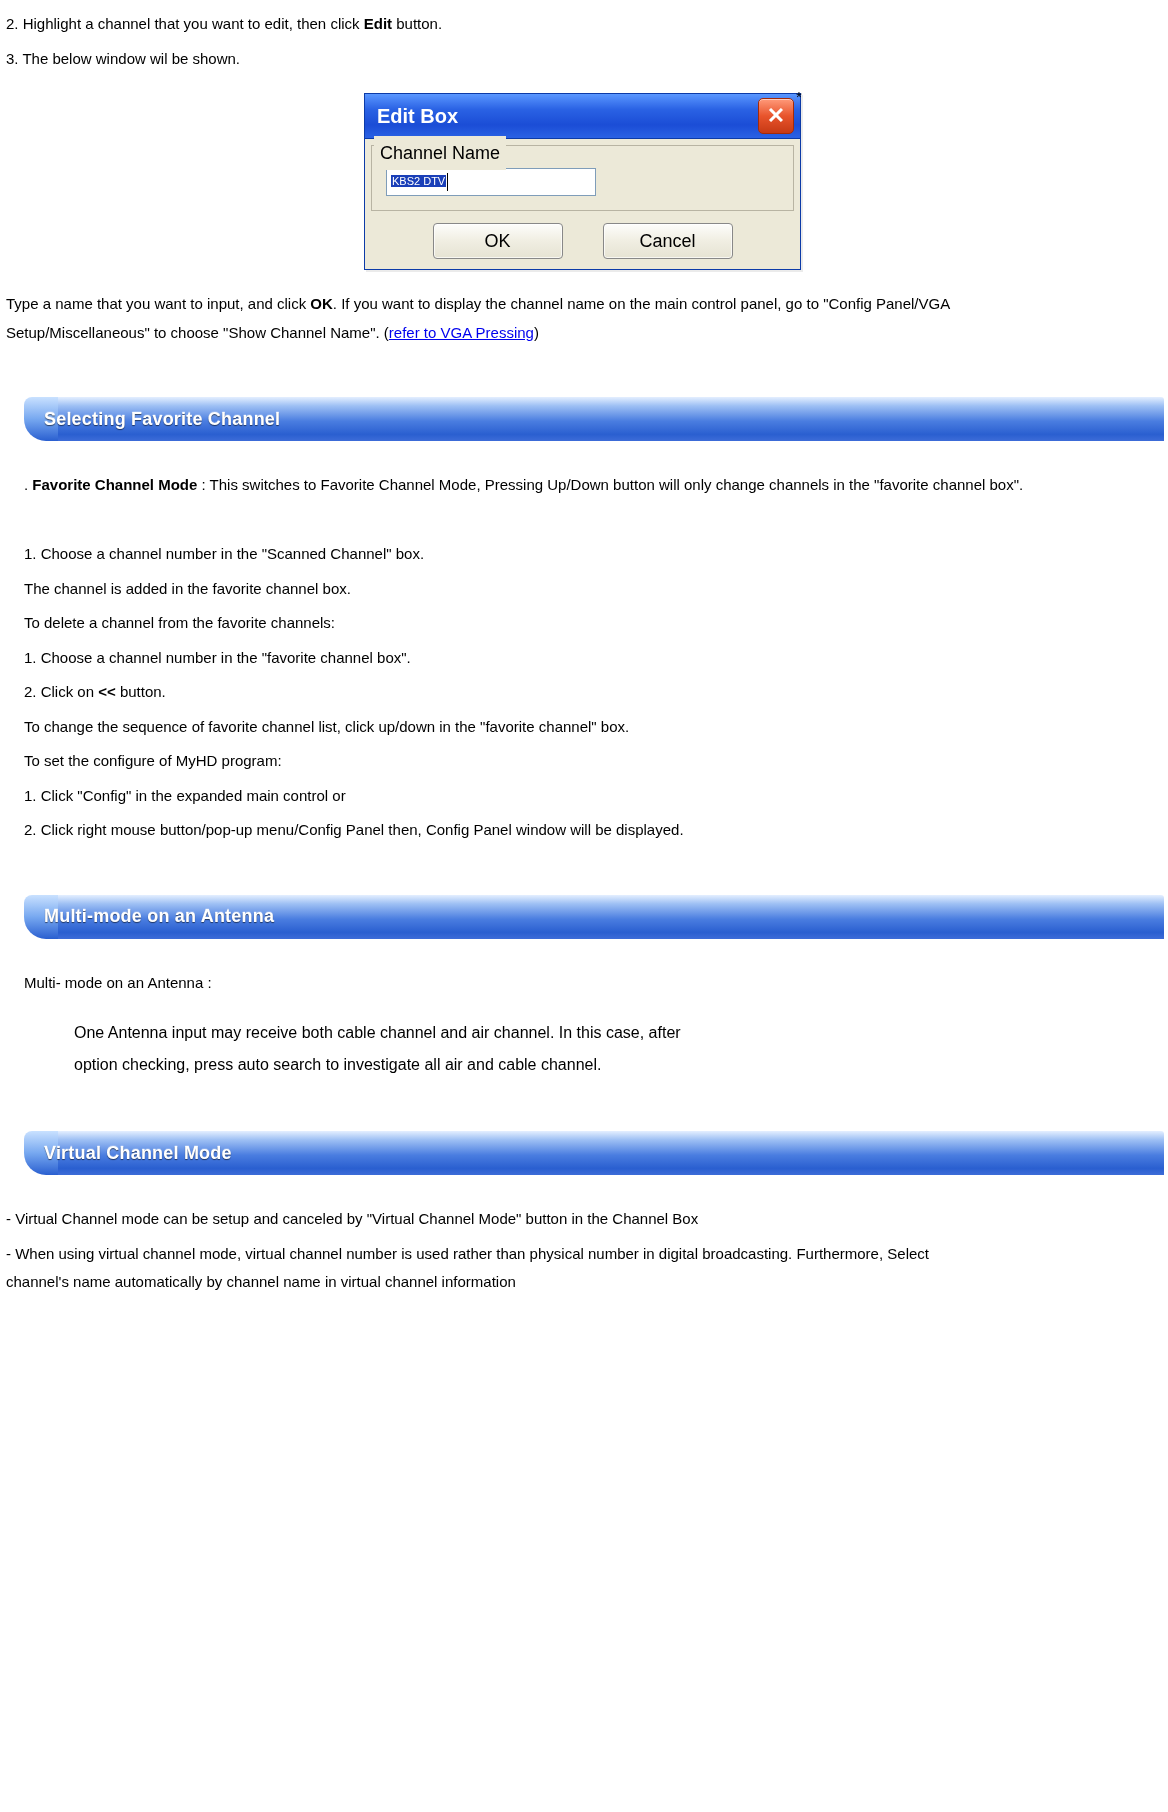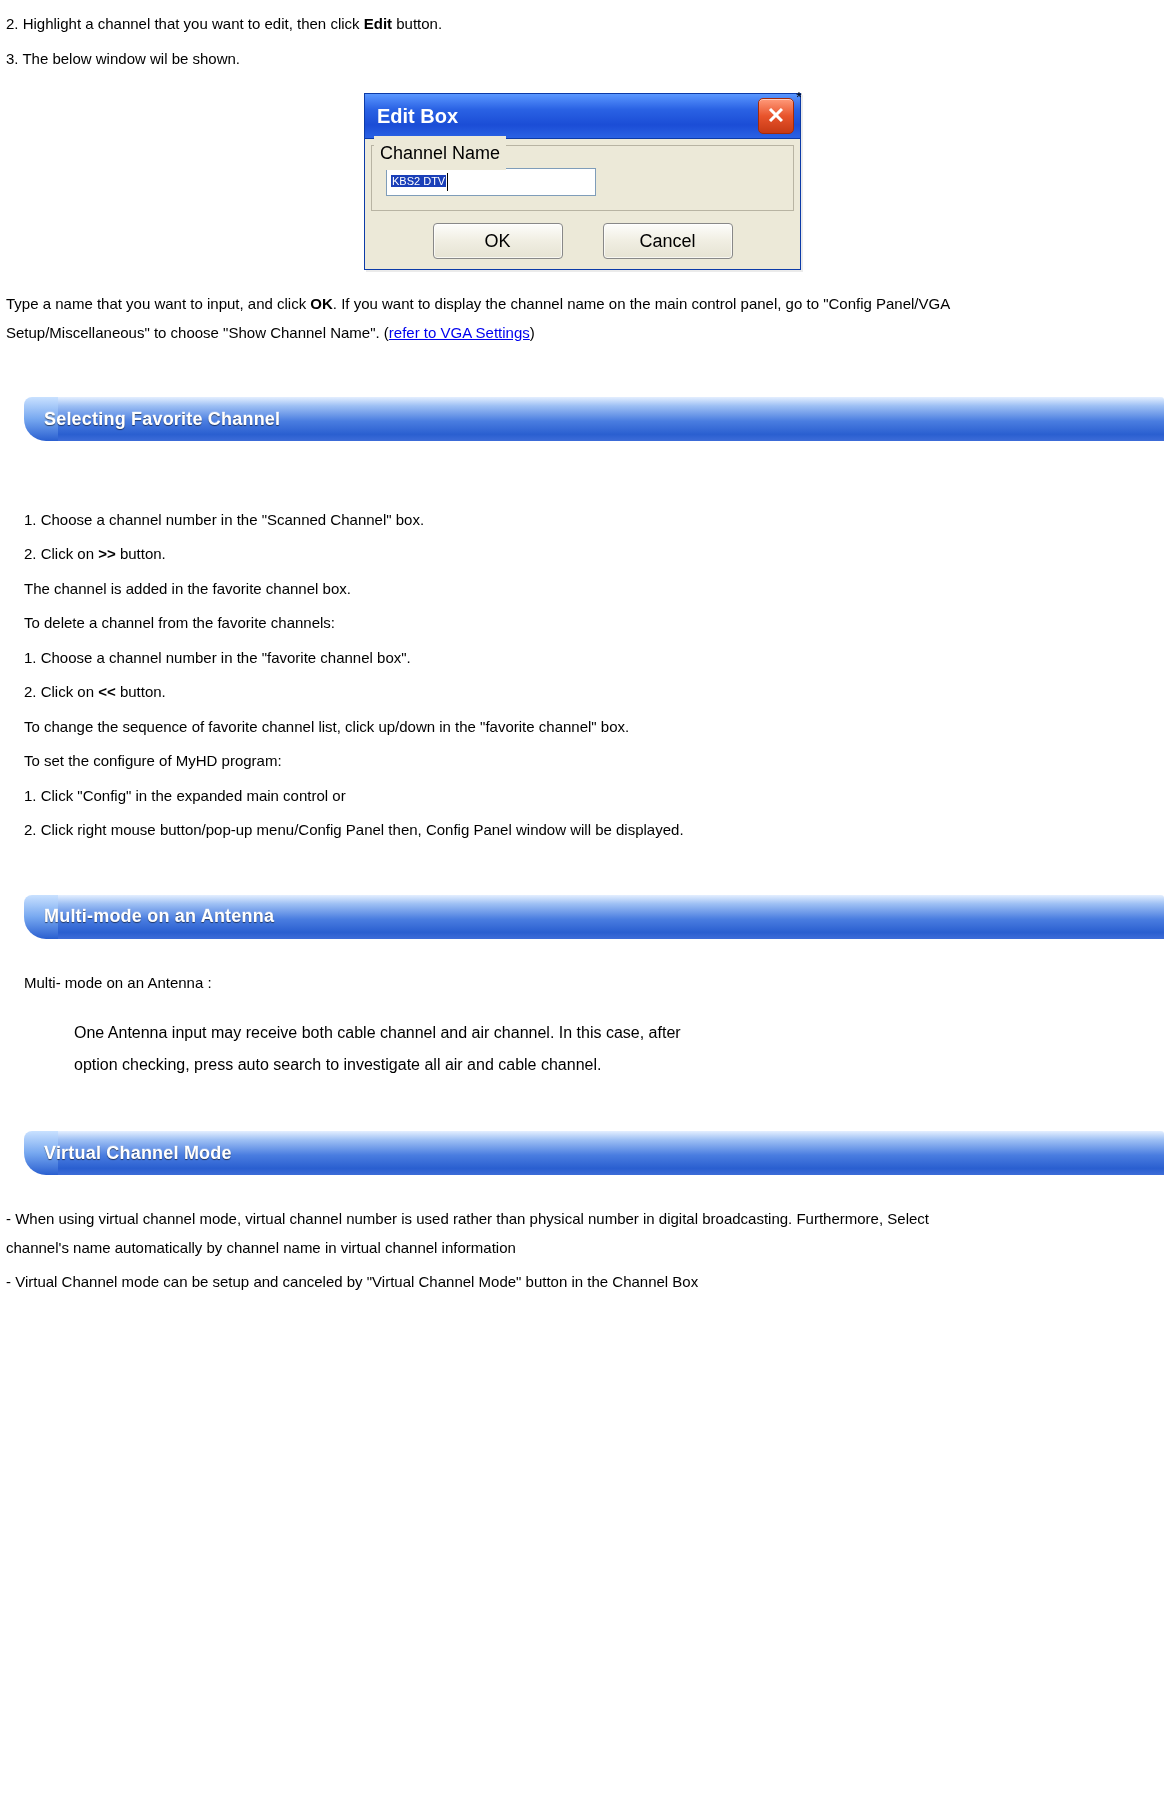--- a/index.html
+++ b/index.html
@@ -200,35 +200,35 @@
       </div>
       <div class="btn-row">
         <button class="winbtn">OK</button>
         <button class="winbtn">Cancel</button>
       </div>
     </div>
   </div>
 </div>
 
 <div class="para" style="max-width: 960px;">
-  <span>Type a name that you want to input, and click </span><span class="bold">OK</span><span>. If you want to display the channel name on the main control panel, go to "Config Panel/VGA Setup/Miscellaneous" to choose "Show Channel Name".  (</span><span class="link">refer to VGA Settings</span><span>)</span>
+  <span>Type a name that you want to input, and click </span><span class="bold">OK</span><span>. If you want to display the channel name on the main control panel, go to "Config Panel/VGA Setup/Miscellaneous" to choose "Show Channel Name".  (</span><span class="link">refer to VGA Pressing</span><span>)</span>
 </div>
 
 <div class="section-header">
   <div class="left-cap"></div>
     <div class="bar"></div>
   <div class="title">Selecting Favorite Channel</div>
 </div>
 
 <div class="section-body">
+  <div class="para">
+    <span>. </span><span class="bold">Favorite Channel Mode</span><span> : This  switches to Favorite Channel Mode, Pressing Up/Down button will only change channels in the "favorite channel box".</span>
+  </div>
   <br>
   <div class="para">1. Choose a channel number in the "Scanned Channel" box.</div>
-  <div class="para">
-    <span>2. Click on  </span><span class="bold">&gt;&gt;</span><span> button.</span>
-  </div>
   <div class="para">The channel is added in the favorite channel box.</div>
   <div class="para">To delete a channel from the favorite channels:</div>
   <div class="para">1. Choose a channel number in the "favorite channel box".</div>
   <div class="para">
     <span>2. Click on </span><span class="bold">&lt;&lt;</span><span> button.</span>
   </div>
   <div class="para">To change the sequence of favorite channel list, click up/down in the "favorite channel" box.</div>
   <div class="para">To set the configure of MyHD program:</div>
   <div class="para">1. Click "Config" in the expanded main control or</div>
   <div class="para">2. Click right mouse button/pop-up menu/Config Panel then, Config Panel window will be displayed.</div>
@@ -250,15 +250,15 @@
   </div>
 </div>
 
 <div class="section-header">
   <div class="left-cap"></div>
     <div class="bar"></div>
   <div class="title">Virtual Channel Mode</div>
 </div>
 
 <div style="max-width: 980px;">
+  <div class="para">- Virtual Channel mode can be setup and canceled by "Virtual Channel Mode" button in the Channel Box</div>
   <div class="para">- When using virtual channel mode, virtual channel number is used rather than physical number in digital broadcasting. Furthermore, Select channel's name automatically by channel name in virtual channel information</div>
-  <div class="para">- Virtual Channel mode can be setup and canceled by "Virtual Channel Mode" button in the Channel Box</div>
 </div>
 
 </body></html>

